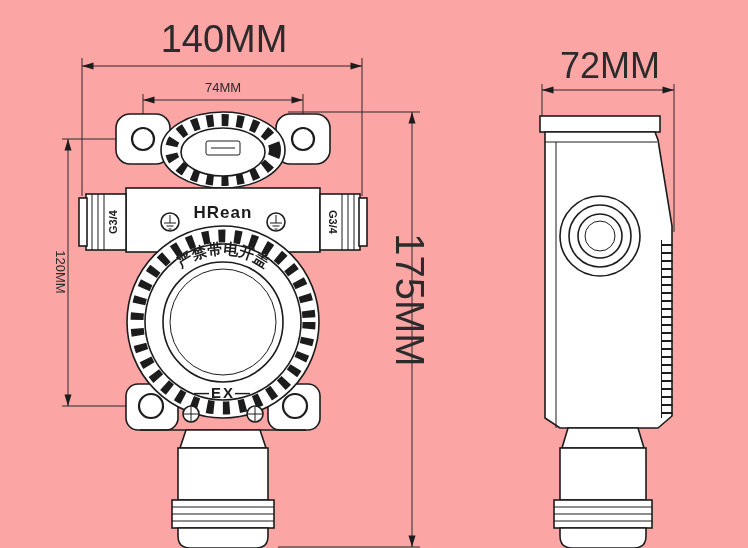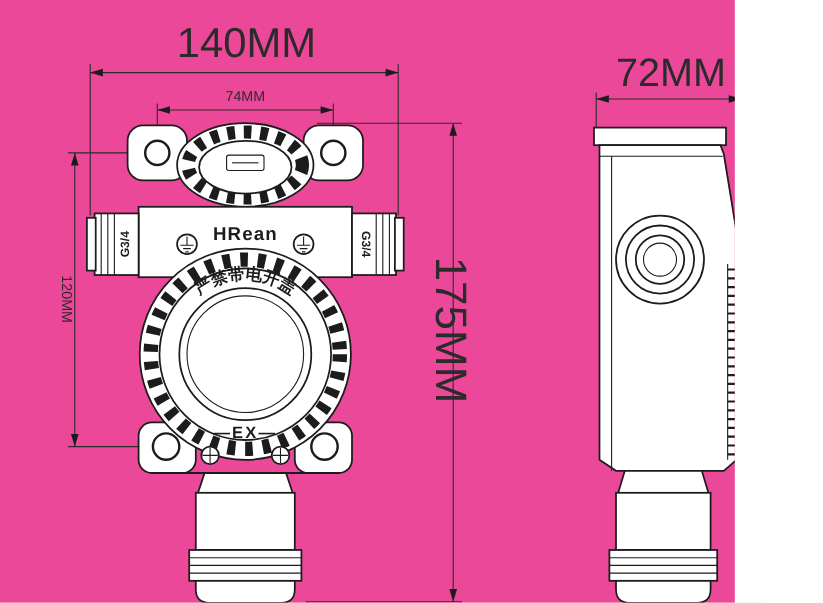--- a/index.html
+++ b/index.html
@@ -1,16 +1,16 @@
 <!DOCTYPE html>
 <html><head>
 <meta charset="utf-8">
 <style>
   html,body{margin:0;padding:0;background:#fff;}
-  .canvas{position:relative;width:668px;height:548px;background:#ec4899;overflow:hidden;
+  .canvas{position:relative;width:748px;height:548px;background:#fca5a5;overflow:hidden;
           font-family:"Liberation Sans", sans-serif;}
   svg{position:absolute;left:0;top:0;}
   svg text{fill:#1c1c1c;}
   .dim-text{font-family:"Liberation Sans", sans-serif;fill:#2b2b2b;}
   .obj{stroke:#1c1c1c;fill:none;}
   .objw{stroke:#1c1c1c;fill:#ffffff;}
   .thin{stroke-width:1;}
   .mid{stroke-width:1.6;}
   .thick{stroke-width:2.2;}
   .dimline{stroke:#2b2b2b;stroke-width:1;fill:none;}

